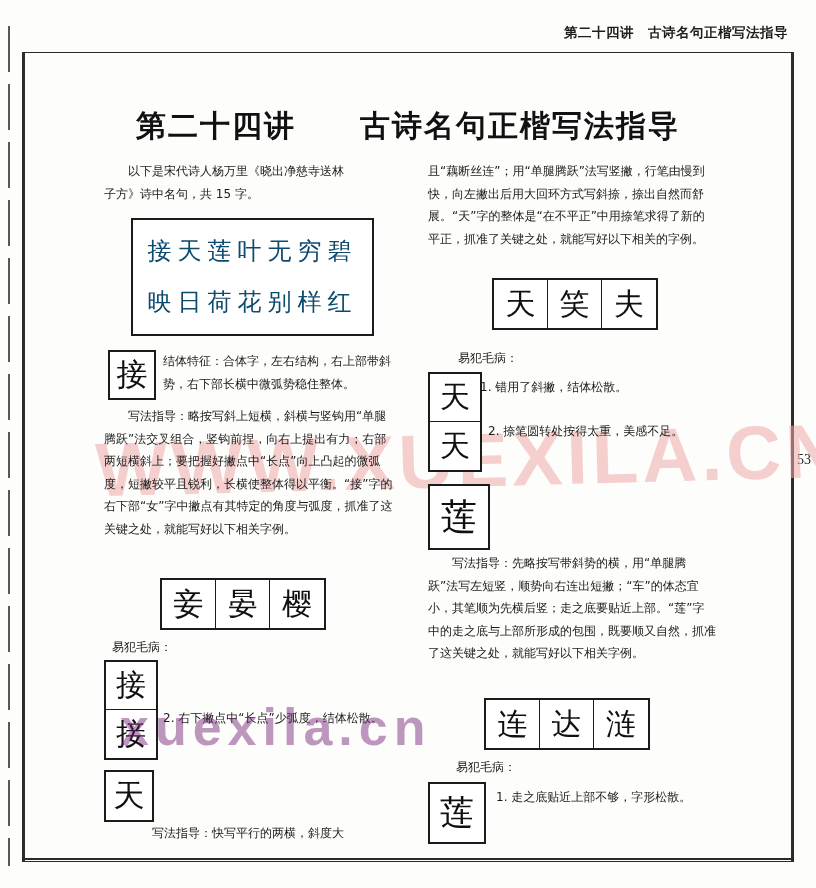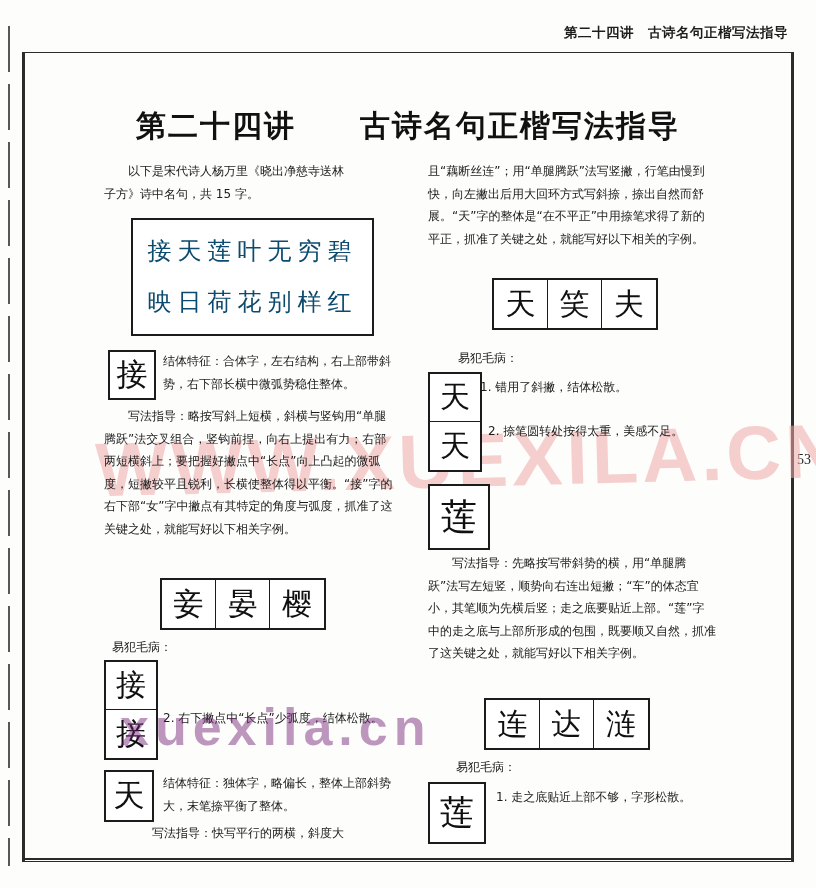--- a/index.html
+++ b/index.html
@@ -176,23 +176,20 @@
     <div class="cell">接</div>
     <div class="cell">接</div>
   </div>
 
   <div class="txtblock" style="left:163px;top:707px;width:228px;">2. 右下撇点中“长点”少弧度，结体松散。</div>
 
   <div class="abs onebox" style="left:104px;top:770px;width:50px;height:52px;">
     <span>天</span>
   </div>
 
-  <div class="txtblock" style="left:163px;top:772px;width:228px;">
-    <p><span>结体特征：</span><span>独体字，略偏长，整体上部斜势大，末笔捺平衡了整体。</span></p>
-  </div>
 
   <div class="txtblock" style="left:152px;top:822px;width:240px;overflow:hidden;height:24px;">
     <p><span>写法指导：</span><span>快写平行的两横，斜度大</span></p>
   </div>
 
   <div class="txtblock" style="left:428px;top:160px;width:288px;">且“藕断丝连”；用“单腿腾跃”法写竖撇，行笔由慢到快，向左撇出后用大回环方式写斜捺，捺出自然而舒展。“天”字的整体是“在不平正”中用捺笔求得了新的平正，抓准了关键之处，就能写好以下相关的字例。</div>
 
   <div class="abs cellrow" style="left:492px;top:278px;">
     <div class="cell">天</div>
     <div class="cell">笑</div>

